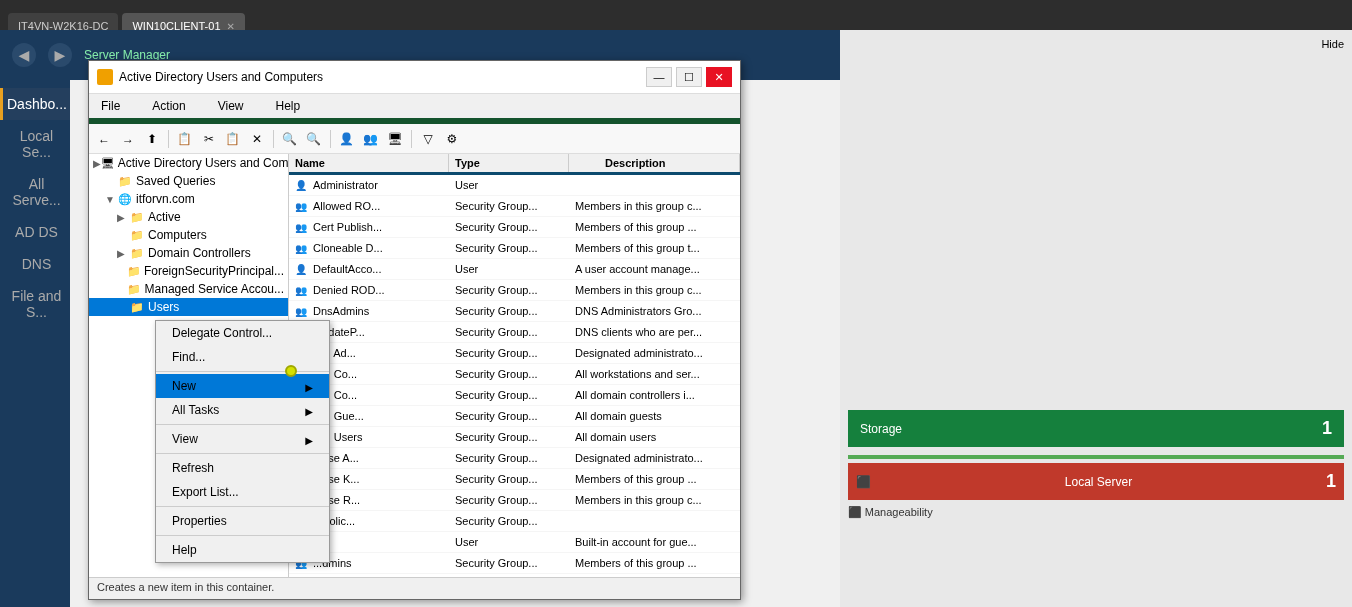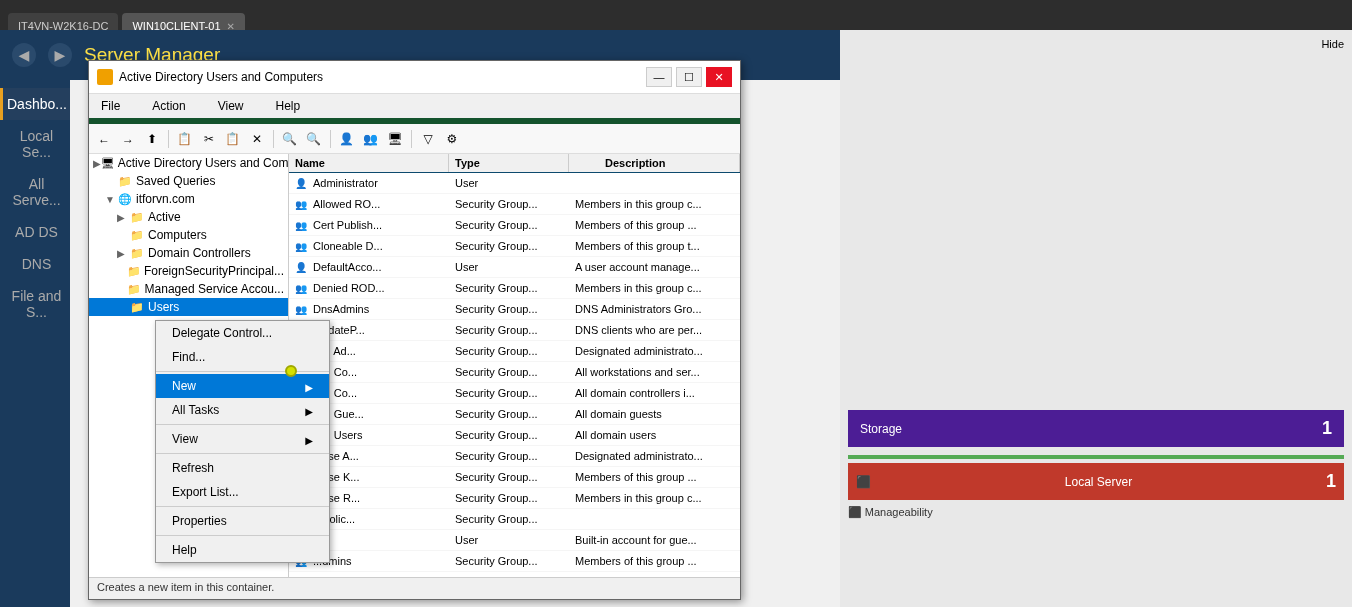--- a/index.html
+++ b/index.html
@@ -51,22 +51,22 @@
     }
     .sm-header {
       background: #1a3a5c;
       height: 50px;
       display: flex;
       align-items: center;
       padding: 0 12px;
       gap: 12px;
     }
     .sm-title {
-      color: #fde047;
-      font-size: 19px;
+      color: #86efac;
+      font-size: 12px;
     }
     .sm-nav-btn {
       width: 24px;
       height: 24px;
       background: #2a4a6c;
       border-radius: 50%;
       display: flex;
       align-items: center;
       justify-content: center;
       color: #aaa;
@@ -240,21 +240,21 @@
     
     .list-pane {
       flex: 1;
       background: #fff;
       overflow: hidden;
       position: relative;
     }
     .list-header {
       display: flex;
       background: #f0f0f0;
-      border-bottom: 1px solid #0c4a6e;
+      border-bottom: 3px solid #0c4a6e;
       font-size: 11px;
       font-weight: bold;
     }
     .list-col-header {
       padding: 3px 6px;
       border-right: 1px solid #ccc;
       cursor: pointer;
     }
     .col-name { width: 160px; }
     .col-type { width: 120px; }
@@ -316,21 +316,21 @@
       z-index: 100;
       font-size: 12px;
     }
     .ctx-item {
       padding: 5px 16px;
       cursor: pointer;
       display: flex;
       align-items: flex-end;
       justify-content: space-between;
     }
-    .ctx-item.active-item { background: #0078d7; color: #ffffff; }
+    .ctx-item.active-item { background: #0078d7; color: #000000; }
     .ctx-sep {
       height: 1px;
       background: #ccc;
       margin: 2px 0;
     }
     .ctx-arrow { font-size: 10px; }
 
     
     .cursor-dot {
       position: absolute;
@@ -361,21 +361,21 @@
     .sm-card {
       background: #c8c8c8;
       padding: 8px 12px;
       display: flex;
       align-items: center;
       gap: 8px;
       font-size: 12px;
     }
     .sm-card.red { background: #c0392b; color: white; }
     .sm-storage {
-      background: #4c1d95;
+      background: #15803d;
       color: white;
       padding: 8px 12px;
     }
   </style>
 </head>
 <body>
 
 <div class="taskbar">
   <div class="tab">
     <span>IT4VN-W2K16-DC</span>

